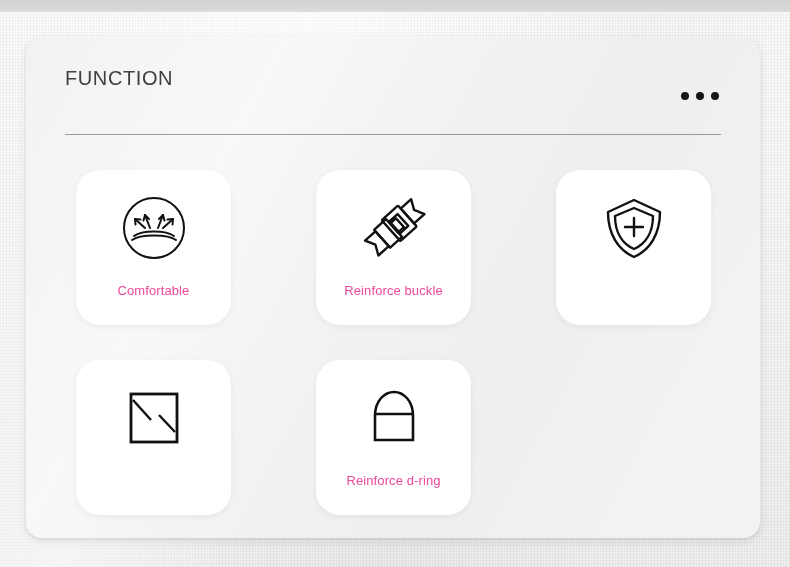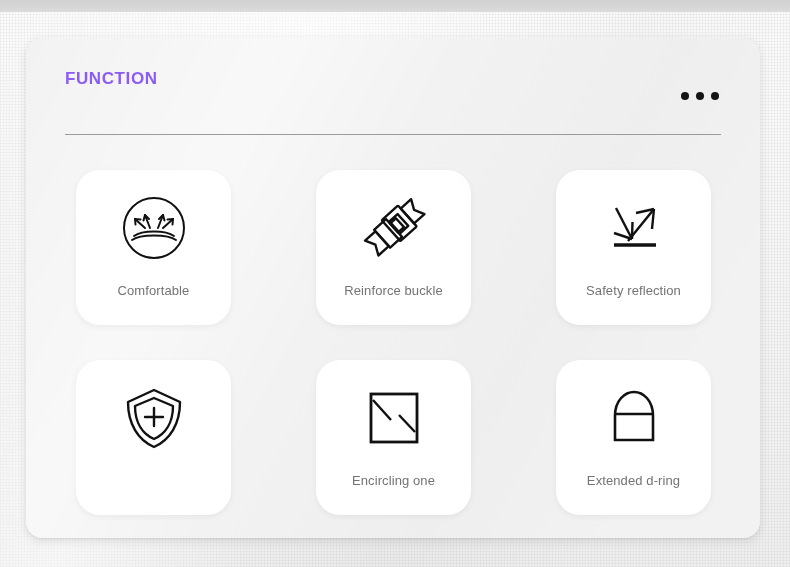--- a/index.html
+++ b/index.html
@@ -70,25 +70,25 @@
     pointer-events: none;
   }
 
   #header {
     position: absolute;
     left: 39px;
     top: 26px;
     width: 656px;
   }
   .title-line {
-    font-size: 17px;
+    font-size: 20px;
     letter-spacing: 0.6px;
-    color: #8b5cf6;
+    color: #404040;
     line-height: 29px;
-    font-weight: 700;
+    font-weight: 400;
   }
   #dots {
     position: absolute;
     right: 2px;
     top: 28px;
     display: flex;
     gap: 7px;
   }
   #dots .dot {
     width: 8px;
@@ -138,21 +138,21 @@
     align-items: center;
     justify-content: center;
   }
   .card .card-label {
     position: absolute;
     left: 0;
     right: 0;
     bottom: 27px;
     text-align: center;
     font-size: 13px;
-    color: #737373;
+    color: #ec4899;
     letter-spacing: 0.1px;
   }
   svg { display: block; }
 </style>
 </head>
 <body>
 
 <div id="stage">
 
   <div id="top-band"></div>
@@ -217,37 +217,20 @@
 
               <rect x="37" y="28" width="11" height="16"></rect>
 
               <path d="M54 26 H68 L63 36 L68 46 H54 Z"></path>
             </g>
           </svg>
         </div>
         <div class="card-label">Reinforce buckle</div>
       </div>
 
-      <div class="card">
-        <div class="icon-wrap">
-          <svg width="72" height="72" viewBox="0 0 72 72" fill="none" stroke="#111111" stroke-width="2.4" stroke-linecap="butt" stroke-linejoin="miter">
-
-            <path d="M18 16 L34 47"></path>
-            <path d="M34 47 L16 41"></path>
-            <path d="M34 47 L34.5 30"></path>
-
-            <path d="M30 49 L56 17"></path>
-            <path d="M56 17 L38 21"></path>
-            <path d="M56 17 L54 37"></path>
-
-            <path d="M16 53 H58" stroke-width="3.4"></path>
-          </svg>
-        </div>
-        <div class="card-label">Safety reflection</div>
-      </div>
 
       <div class="card">
         <div class="icon-wrap">
           <svg width="72" height="72" viewBox="0 0 72 72" fill="none" stroke="#111111" stroke-width="2.4" stroke-linecap="round" stroke-linejoin="round">
 
             <path d="M36 8 L62 20 C62 42, 52 58, 36 65 C20 58, 10 42, 10 20 Z"></path>
 
             <path d="M36 16 L55 24 C55 41, 47 52, 36 57 C25 52, 17 41, 17 24 Z"></path>
 
             <path d="M36 26 V44"></path>
@@ -257,28 +240,27 @@
       </div>
 
       <div class="card">
         <div class="icon-wrap">
           <svg width="72" height="72" viewBox="0 0 72 72" fill="none" stroke="#111111" stroke-width="2.8" stroke-linecap="butt" stroke-linejoin="miter">
             <rect x="13" y="12" width="46" height="48"></rect>
             <path d="M15 18 L33 38" stroke-width="2.4"></path>
             <path d="M41 33 L57 50" stroke-width="2.4"></path>
           </svg>
         </div>
-        <div class="card-label">Encircling one</div>
       </div>
 
       <div class="card">
         <div class="icon-wrap">
           <svg width="72" height="72" viewBox="0 0 72 72" fill="none" stroke="#111111" stroke-width="2.6" stroke-linecap="butt" stroke-linejoin="miter">
             <path d="M17 58 L17 34 C17 18, 27 10, 36 10 C45 10, 55 18, 55 34 L55 58 Z"></path>
             <path d="M17 32 H55"></path>
           </svg>
         </div>
-        <div class="card-label">Extended d-ring</div>
+        <div class="card-label">Reinforce d-ring</div>
       </div>
 
     </div>
   </div>
 </div>
 
 </body></html>

